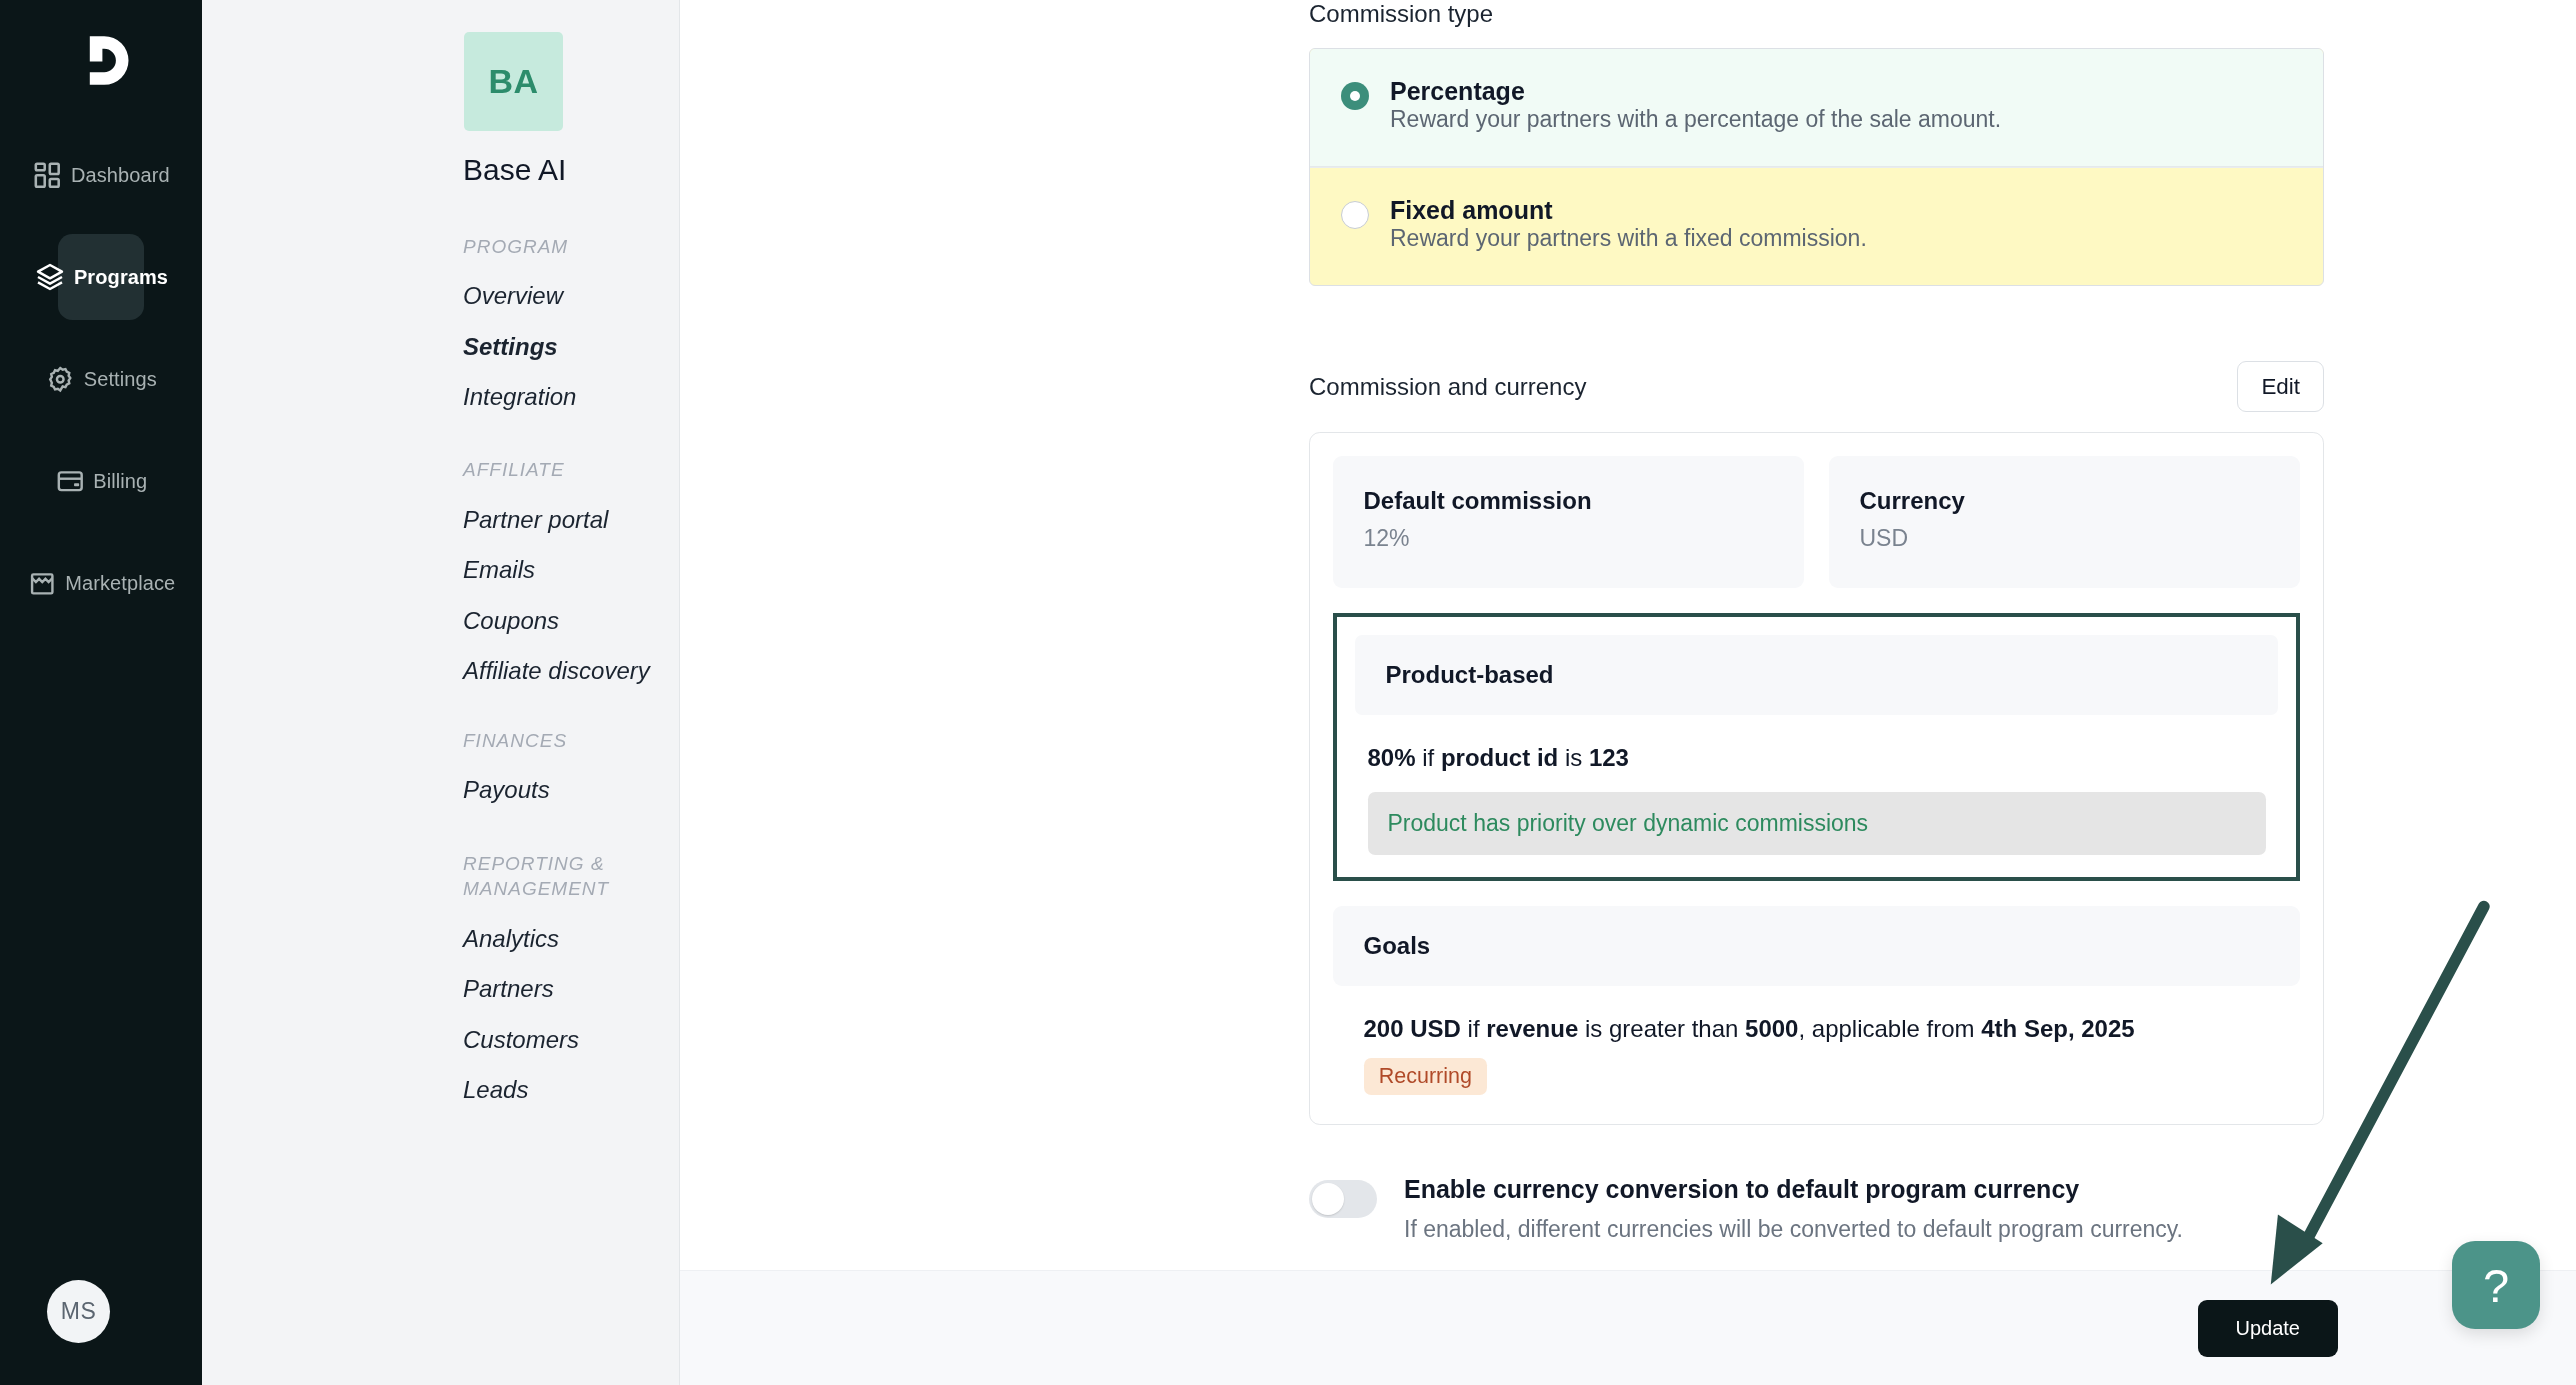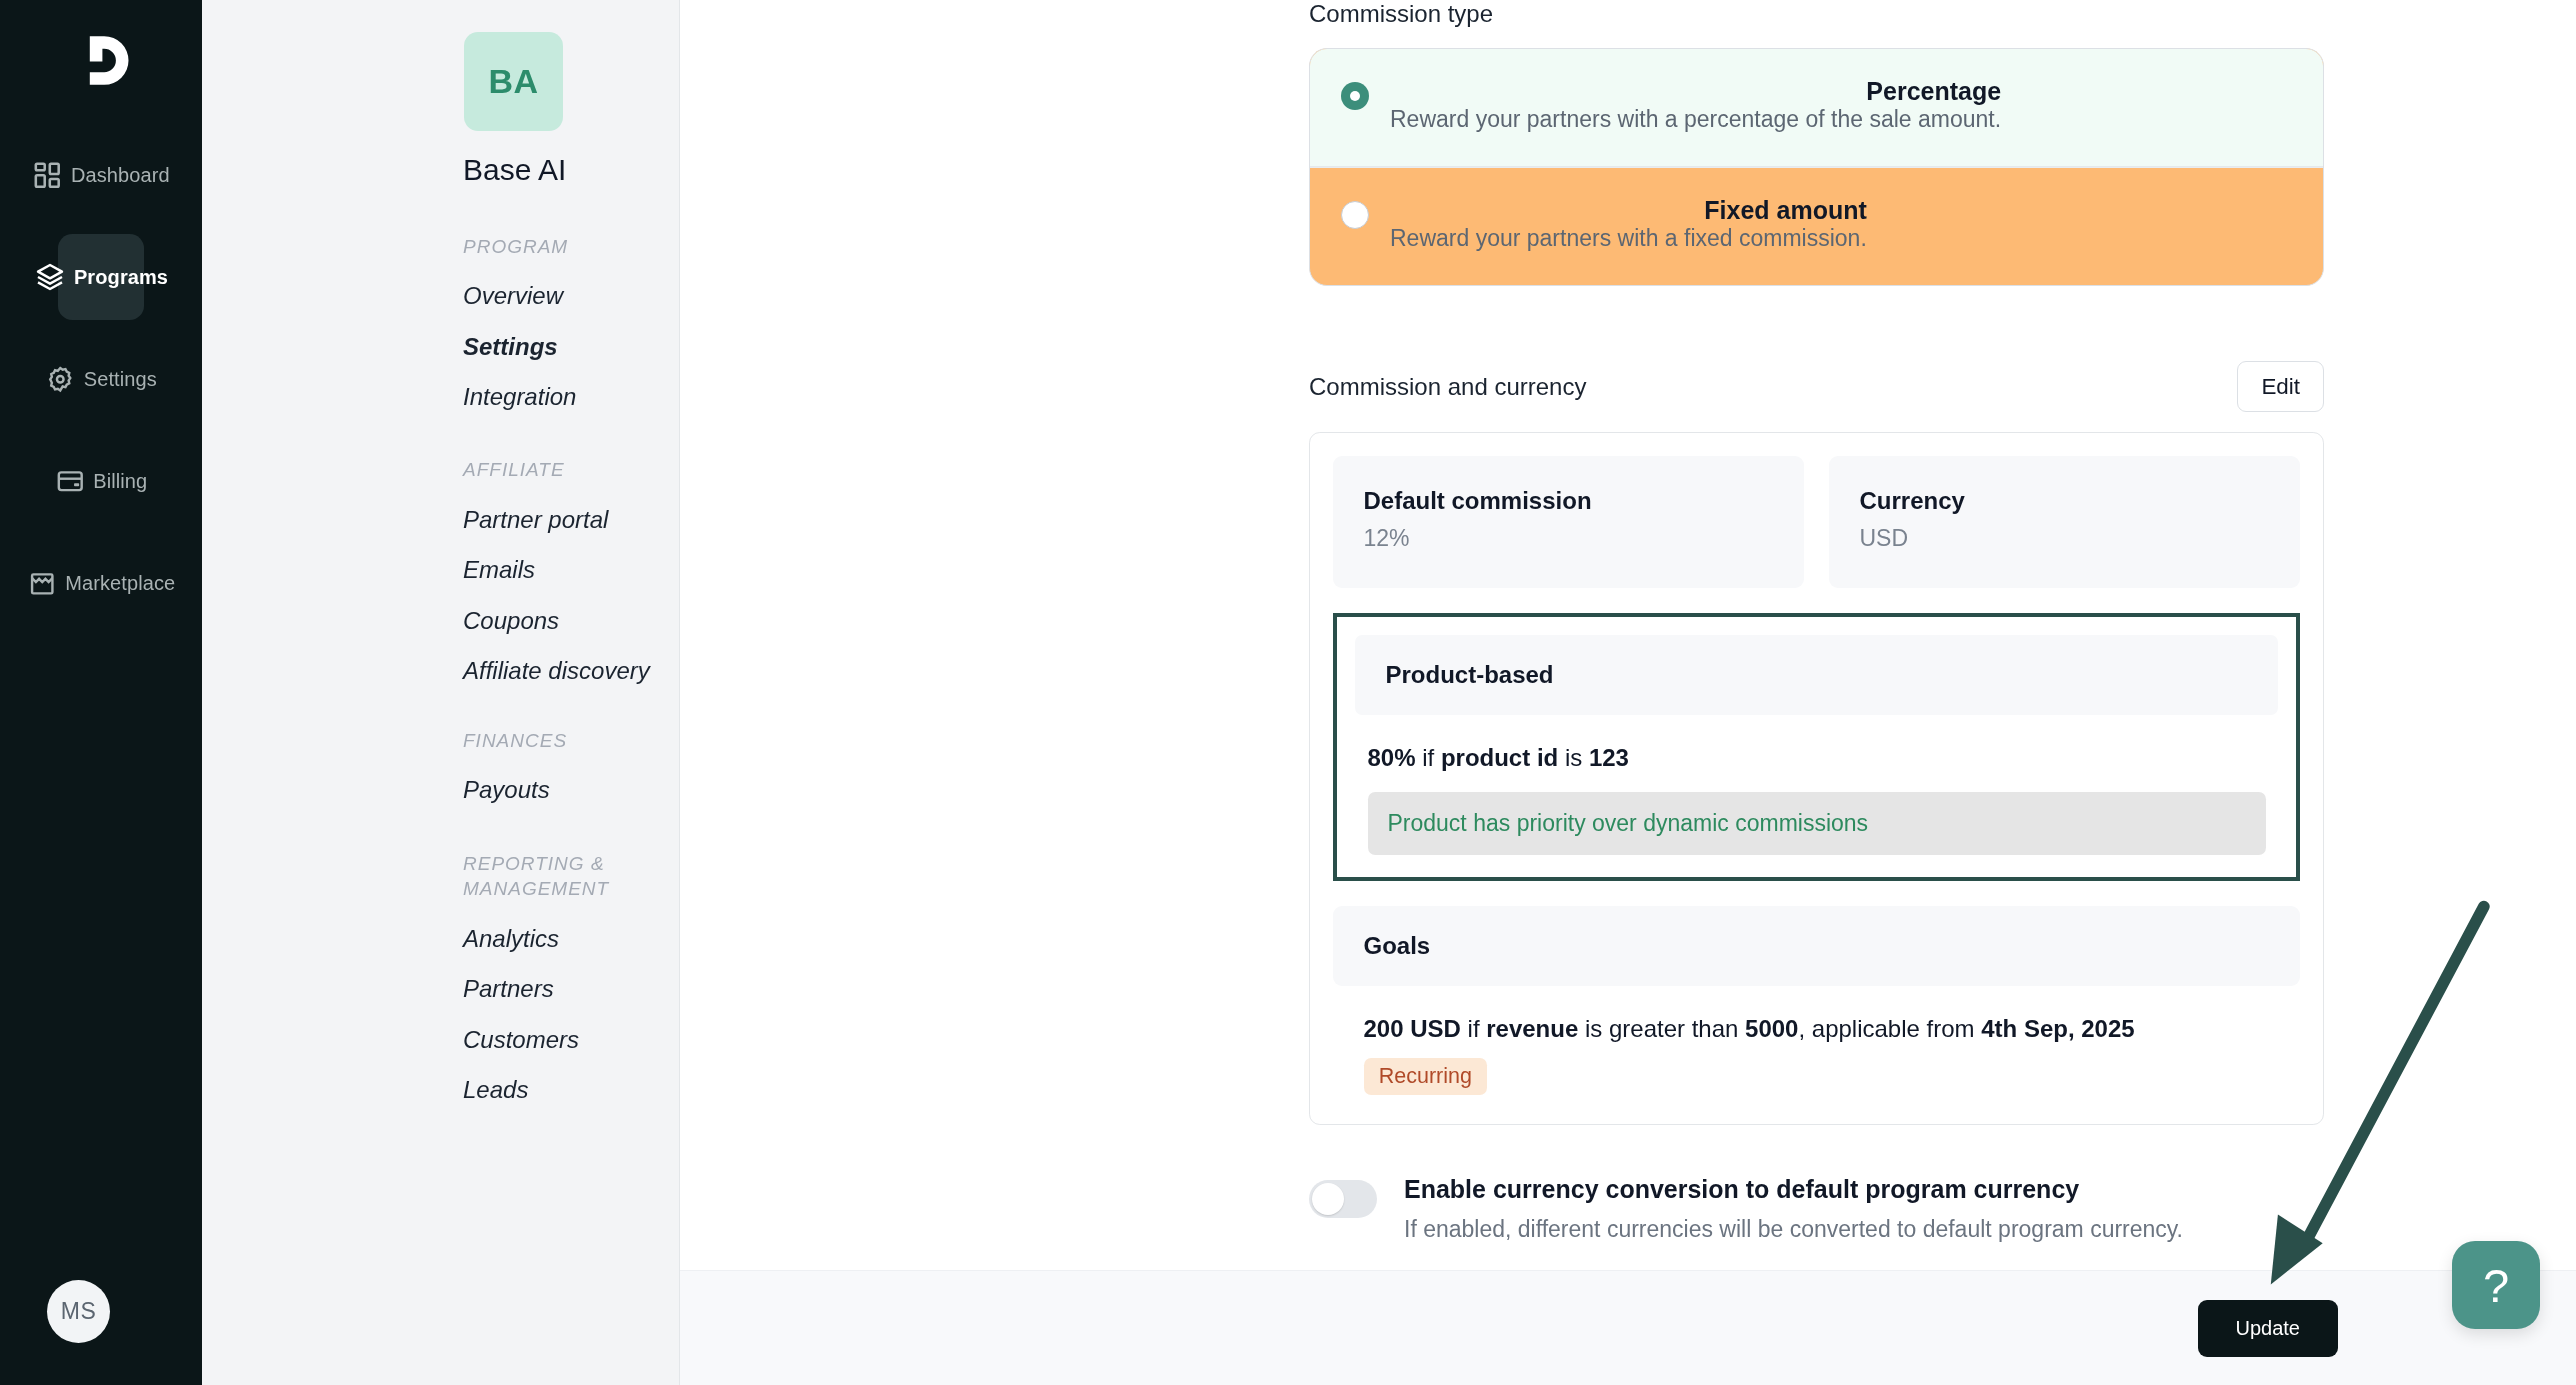--- a/index.html
+++ b/index.html
@@ -38,21 +38,21 @@
     font-size: 23px; letter-spacing: 0.4px; cursor: pointer;
   }
 
   
   .sidebar {
     width: 478px; flex: 0 0 478px; height: 1386px;
     background: #F3F4F6; border-right: 0.9px solid #E3E6E9;
     padding: 32px 0 0 0; overflow: hidden;
   }
   .prog-badge {
-    margin-left: 262px; width: 99px; height: 99px; border-radius: 14px;
+    margin-left: 262px; width: 99px; height: 99px; border-radius: 5px;
     background: #C6EADD; color: #2C8C6B;
     display: flex; align-items: center; justify-content: center;
     font-size: 34px; font-weight: 700; letter-spacing: 0.4px;
   }
   .prog-name {
     margin: 21.5px 0 0 261px; font-size: 30px; font-weight: 400; color: #111827;
   }
   .side-group { margin-top: 47px; font-style: italic; }
   .side-group.tight { margin-top: 43px; }
   .side-head {
@@ -66,21 +66,21 @@
   }
   .side-link.active { font-weight: 700; }
 
   
   .content { position: relative; flex: 1 1 auto; height: 1386px; background: #FFFFFF; overflow: hidden; }
   .form-col { position: absolute; left: 629px; top: 0; width: 1015px; }
 
   .sec-label { font-size: 24px; color: #1B2430; margin-bottom: 20px; }
 
   
-  .radio-card { border: 0.9px solid #DCE0E5; border-radius: 18px; overflow: hidden; background:#fdba74;text-align:right; }
+  .radio-card { border: 0.9px solid #DCE0E5; border-radius: 6px; overflow: hidden; background:#fef9c3; }
   .radio-row { display: flex; gap: 21.5px; padding: 28px 30.5px 33px 30.5px; cursor: pointer; }
   .radio-row.selected { background: #F1FBF6; border-bottom: 0.9px solid #E5E9EB; }
   .radio-row + .radio-row { border-top: 0.9px solid #E9ECEF; }
   .radio-mark {
     flex: 0 0 auto; width: 28px; height: 28px; border-radius: 50%;
     border: 1.8px solid #C7CCD3; margin-top: 5.4px; background:#fff;
   }
   .radio-row.selected .radio-mark {
     border: none; background: #3C8E7B;
     display:flex; align-items:center; justify-content:center;

